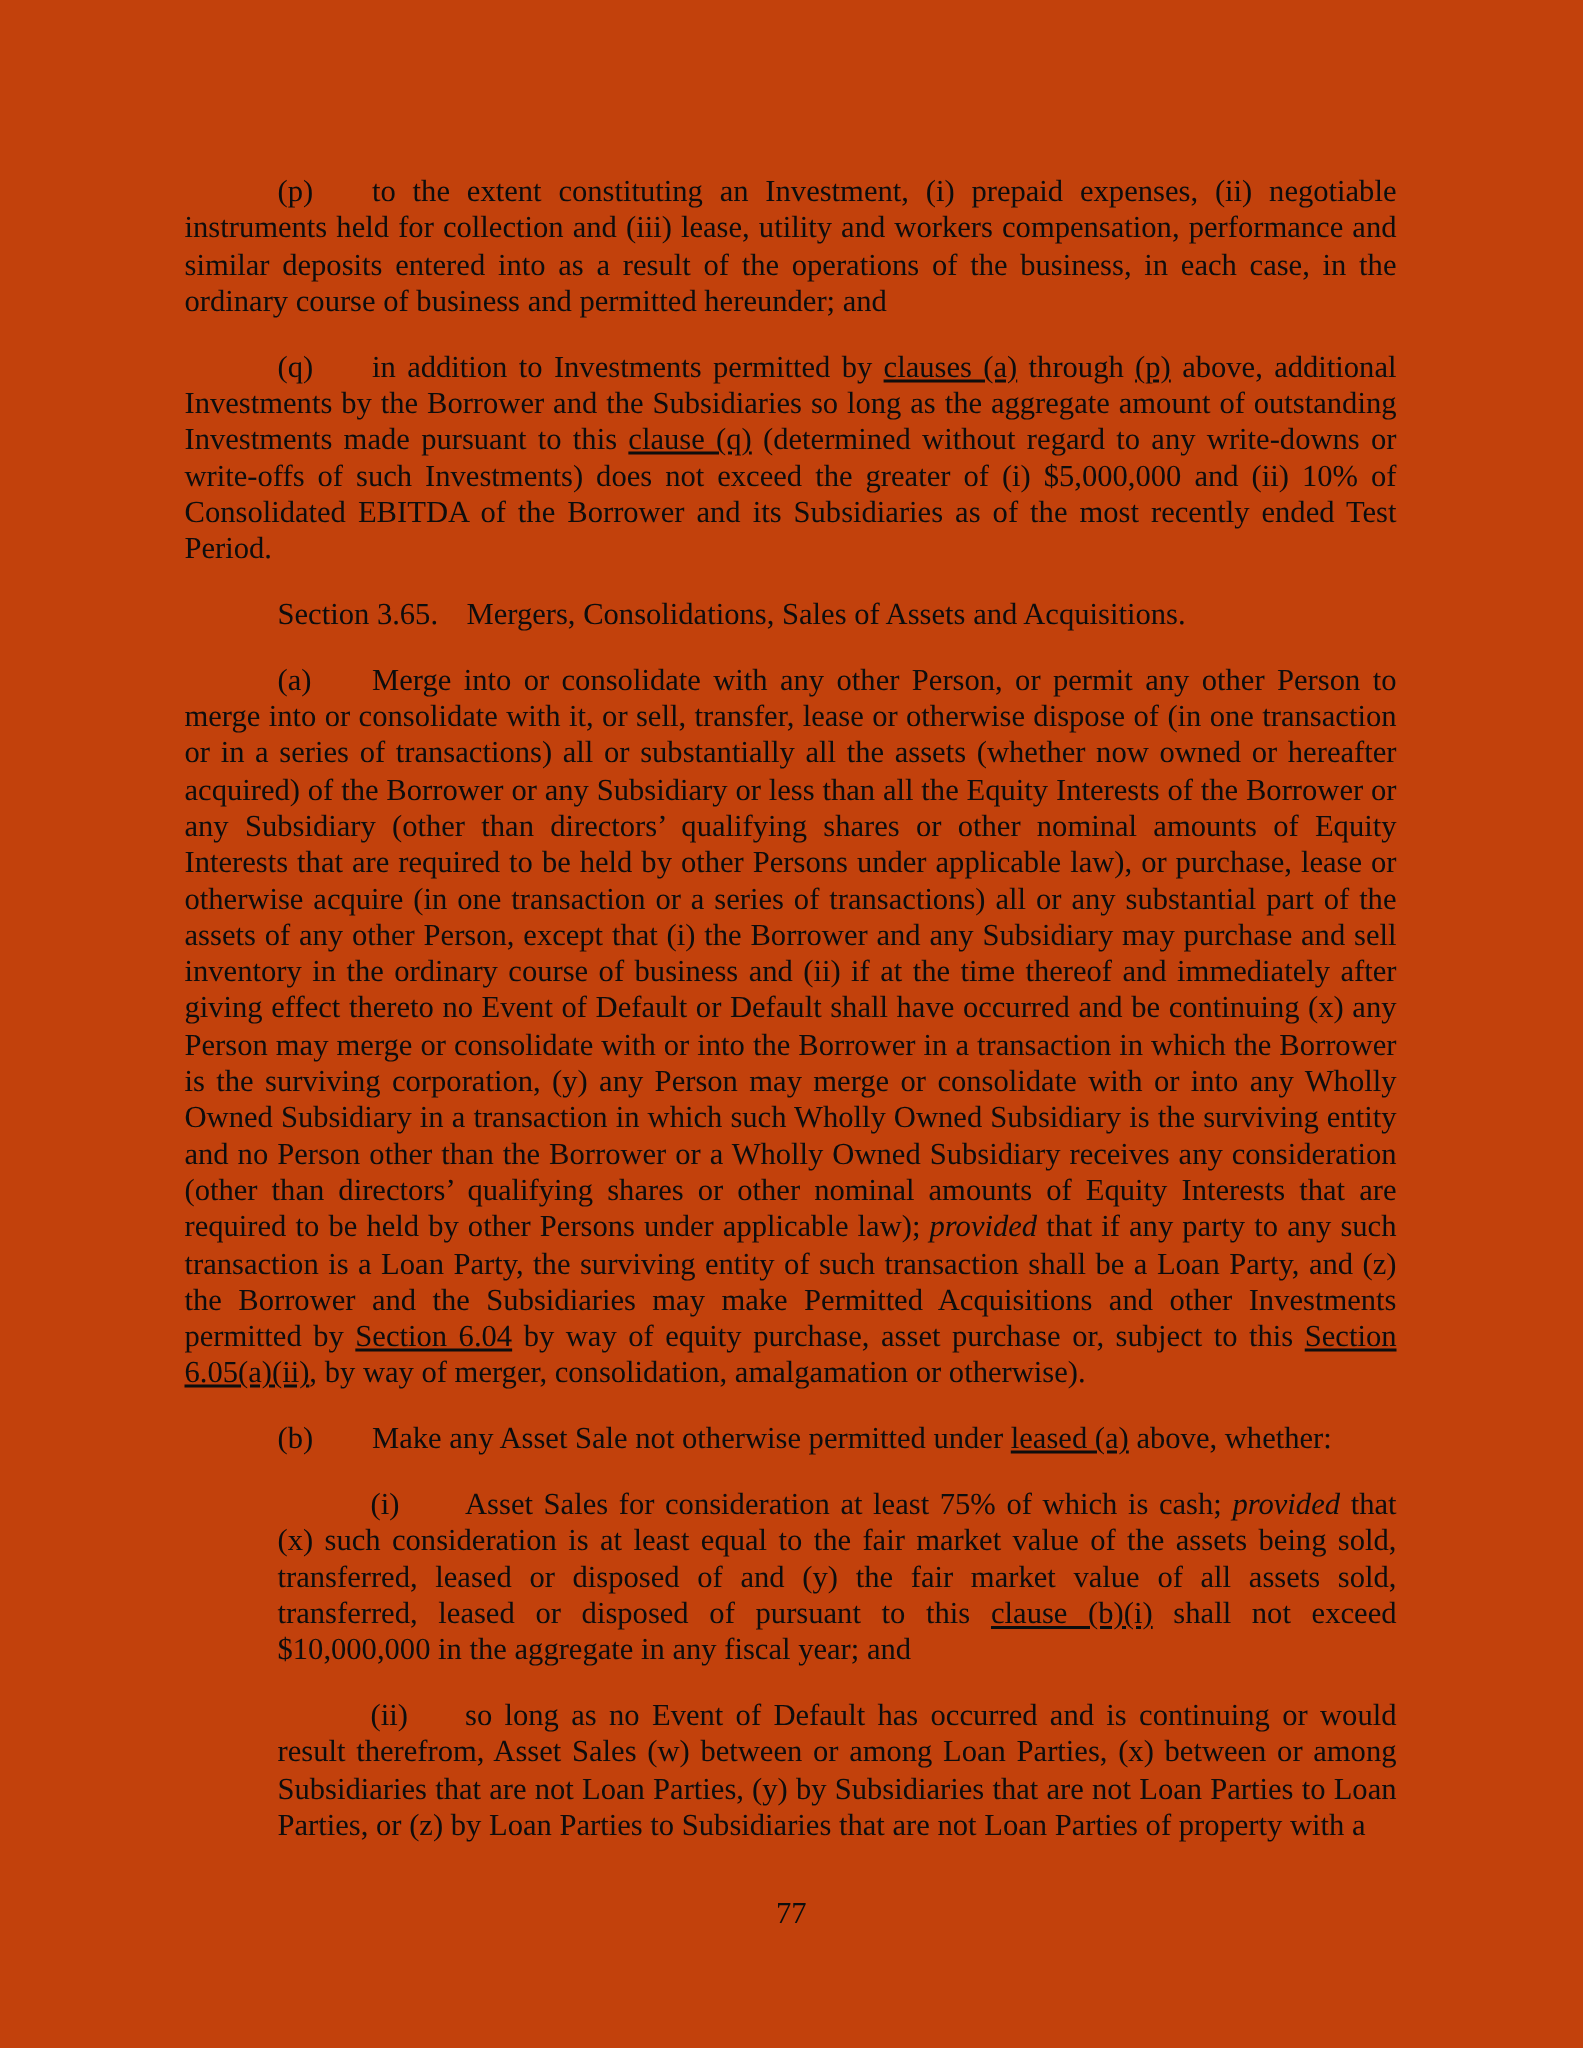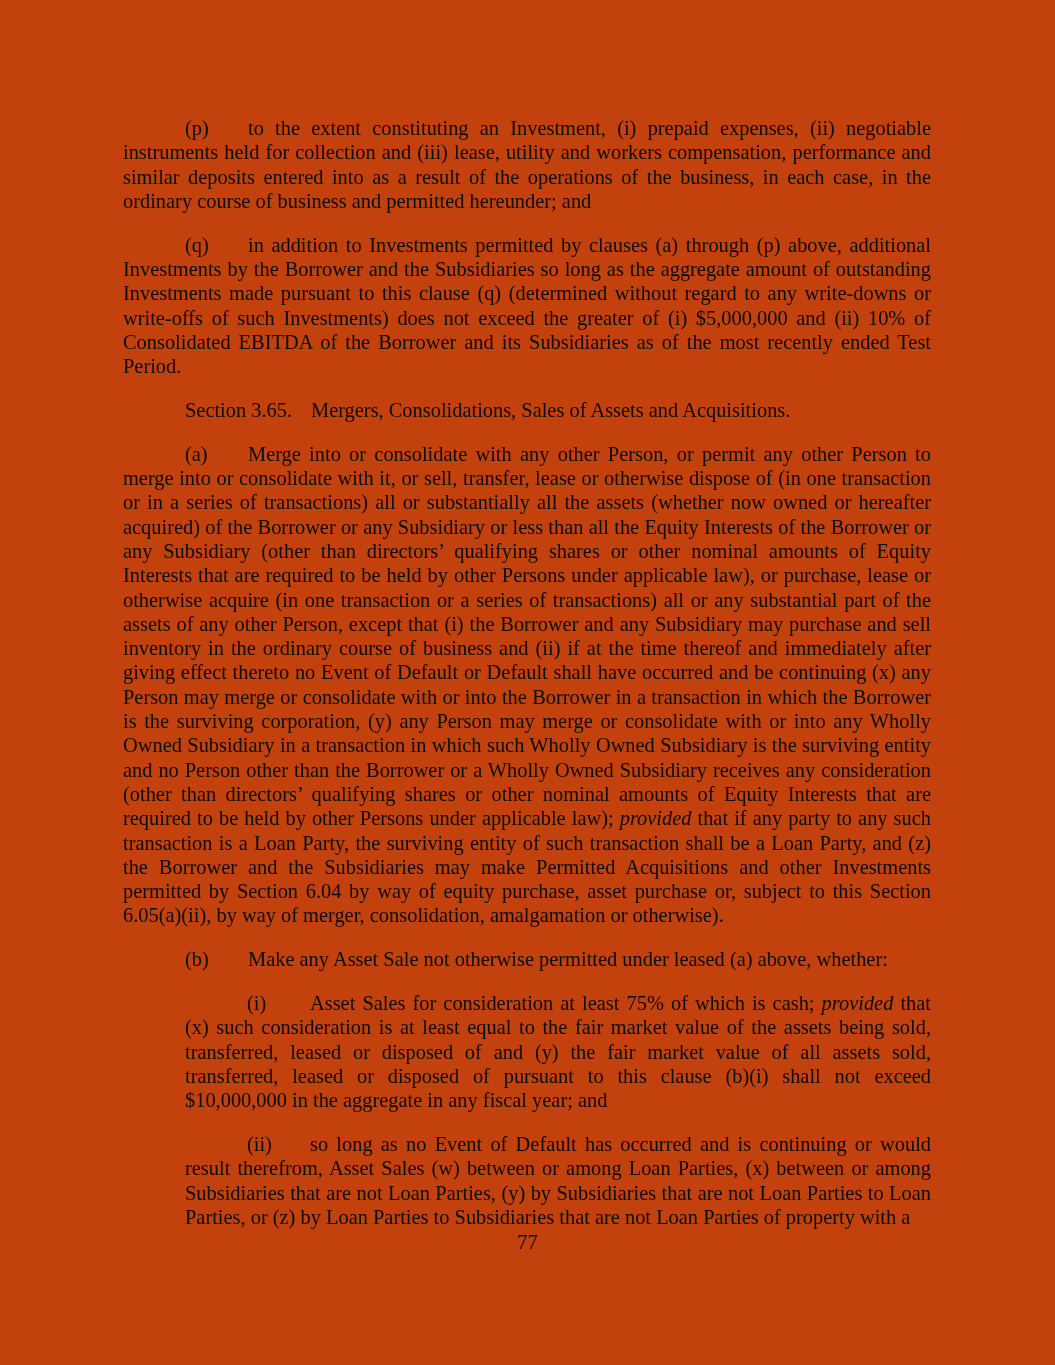--- a/index.html
+++ b/index.html
@@ -37,26 +37,26 @@
     width: 63px;
     text-indent: 0;
   }
   .hlbl {
     display: inline-block;
     width: 126px;
     text-indent: 0;
   }
   .bold { font-weight: normal; }
   .it   { font-style: italic; }
-  .un   { }
+  .un   { text-decoration: underline; }
   .footer {
     position: absolute;
     left: 0;
     right: 0;
-    top: 1230px;
+    top: 1264px;
     text-align: center;
   }
 </style>
 </head>
 <body>
 
 <div class="page">
   <div class="content">
 
     <p class="para"><span class="lbl">(p)</span><span>to the extent constituting an Investment, (i) prepaid expenses, (ii) negotiable instruments held for collection and (iii) lease, utility and workers compensation, performance and similar deposits entered into as a result of the operations of the business, in each case, in the ordinary course of business and permitted hereunder; and</span></p>

